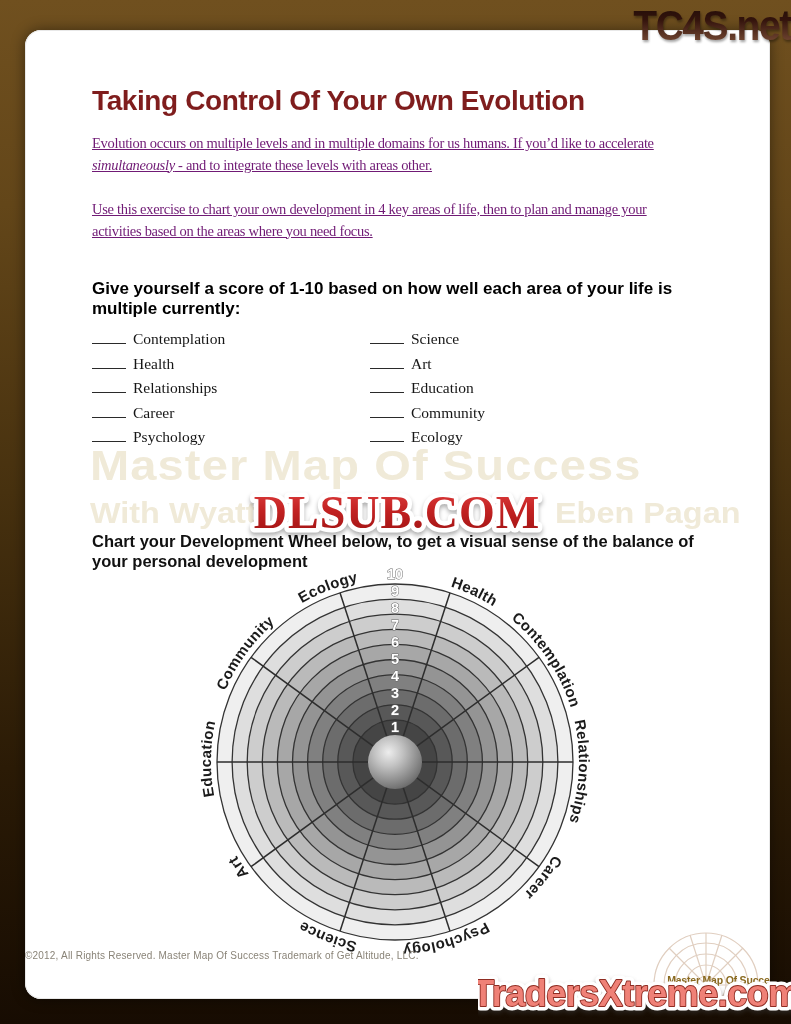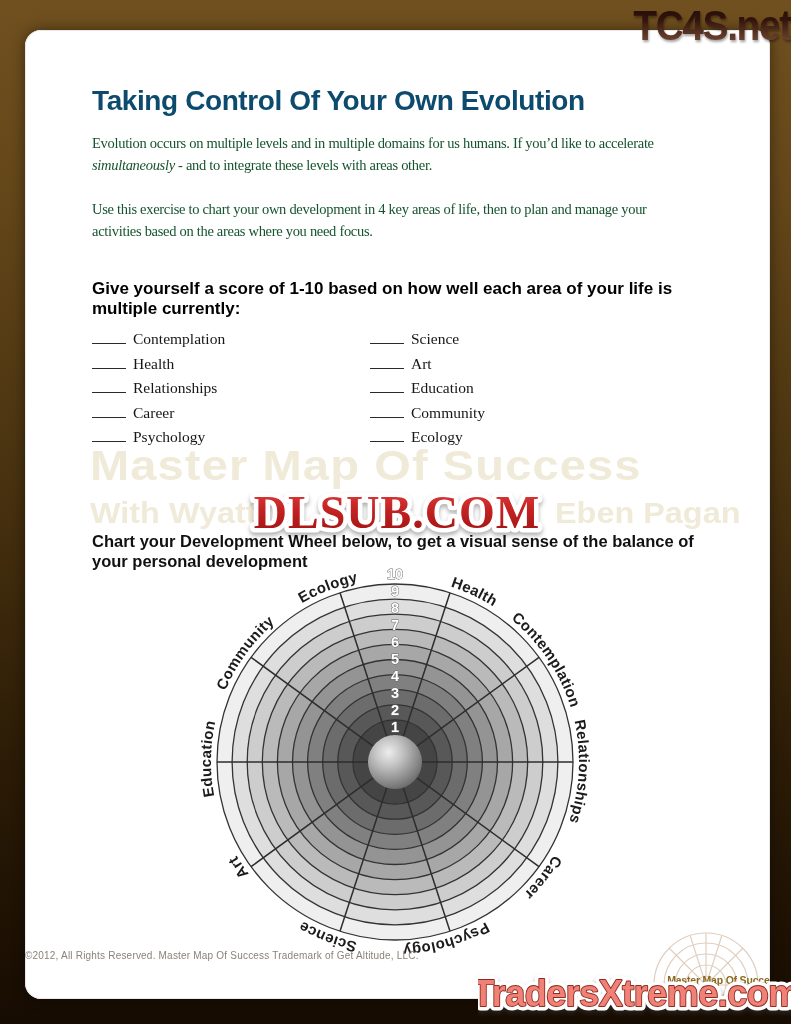--- a/index.html
+++ b/index.html
@@ -9,25 +9,25 @@
     background:linear-gradient(180deg,#70501f 0%,#634619 20%,#47310f 48%,#2b1b06 75%,#170c02 100%);
   }
   .page-card{
     position:absolute;left:25px;top:30px;width:745px;height:969px;
     background:#ffffff;border-radius:16px;
     box-shadow:0 0 14px rgba(0,0,0,.45), inset 0 0 0 1px #e8e8e8;
     overflow:hidden;
   }
   .abs{position:absolute;}
   .doc-title{
-    left:67px;top:55px;font-size:28px;font-weight:bold;color:#0c4a6e;
+    left:67px;top:55px;font-size:28px;font-weight:bold;color:#7f1d1d;
     letter-spacing:-.4px;
   }
-  .para{left:67px;width:648px;color:#14532d;font-family:"Liberation Serif",serif;
-    font-size:14.5px;letter-spacing:-.3px;}
+  .para{left:67px;width:648px;color:#701a75;font-family:"Liberation Serif",serif;
+    font-size:14.5px;letter-spacing:-.3px;text-decoration:underline;}
   .para .pline{white-space:nowrap;line-height:21.6px;}
   .p1{top:103px;} .p2{top:169px;}
   .score-heading{left:67px;top:249px;font-size:17px;font-weight:bold;color:#000000;line-height:20px;}
   .score-heading div{white-space:nowrap;}
   .chart-heading{left:67px;top:501px;font-size:16.5px;font-weight:bold;color:#111;line-height:20px;}
   .chart-heading div{white-space:nowrap;}
   .score-list{left:67px;top:297px;width:620px;}
   .score-row{line-height:24.6px;height:24.6px;}
   .score-col{position:absolute;top:0;}
   .col-left{left:0;} .col-right{left:278px;}

